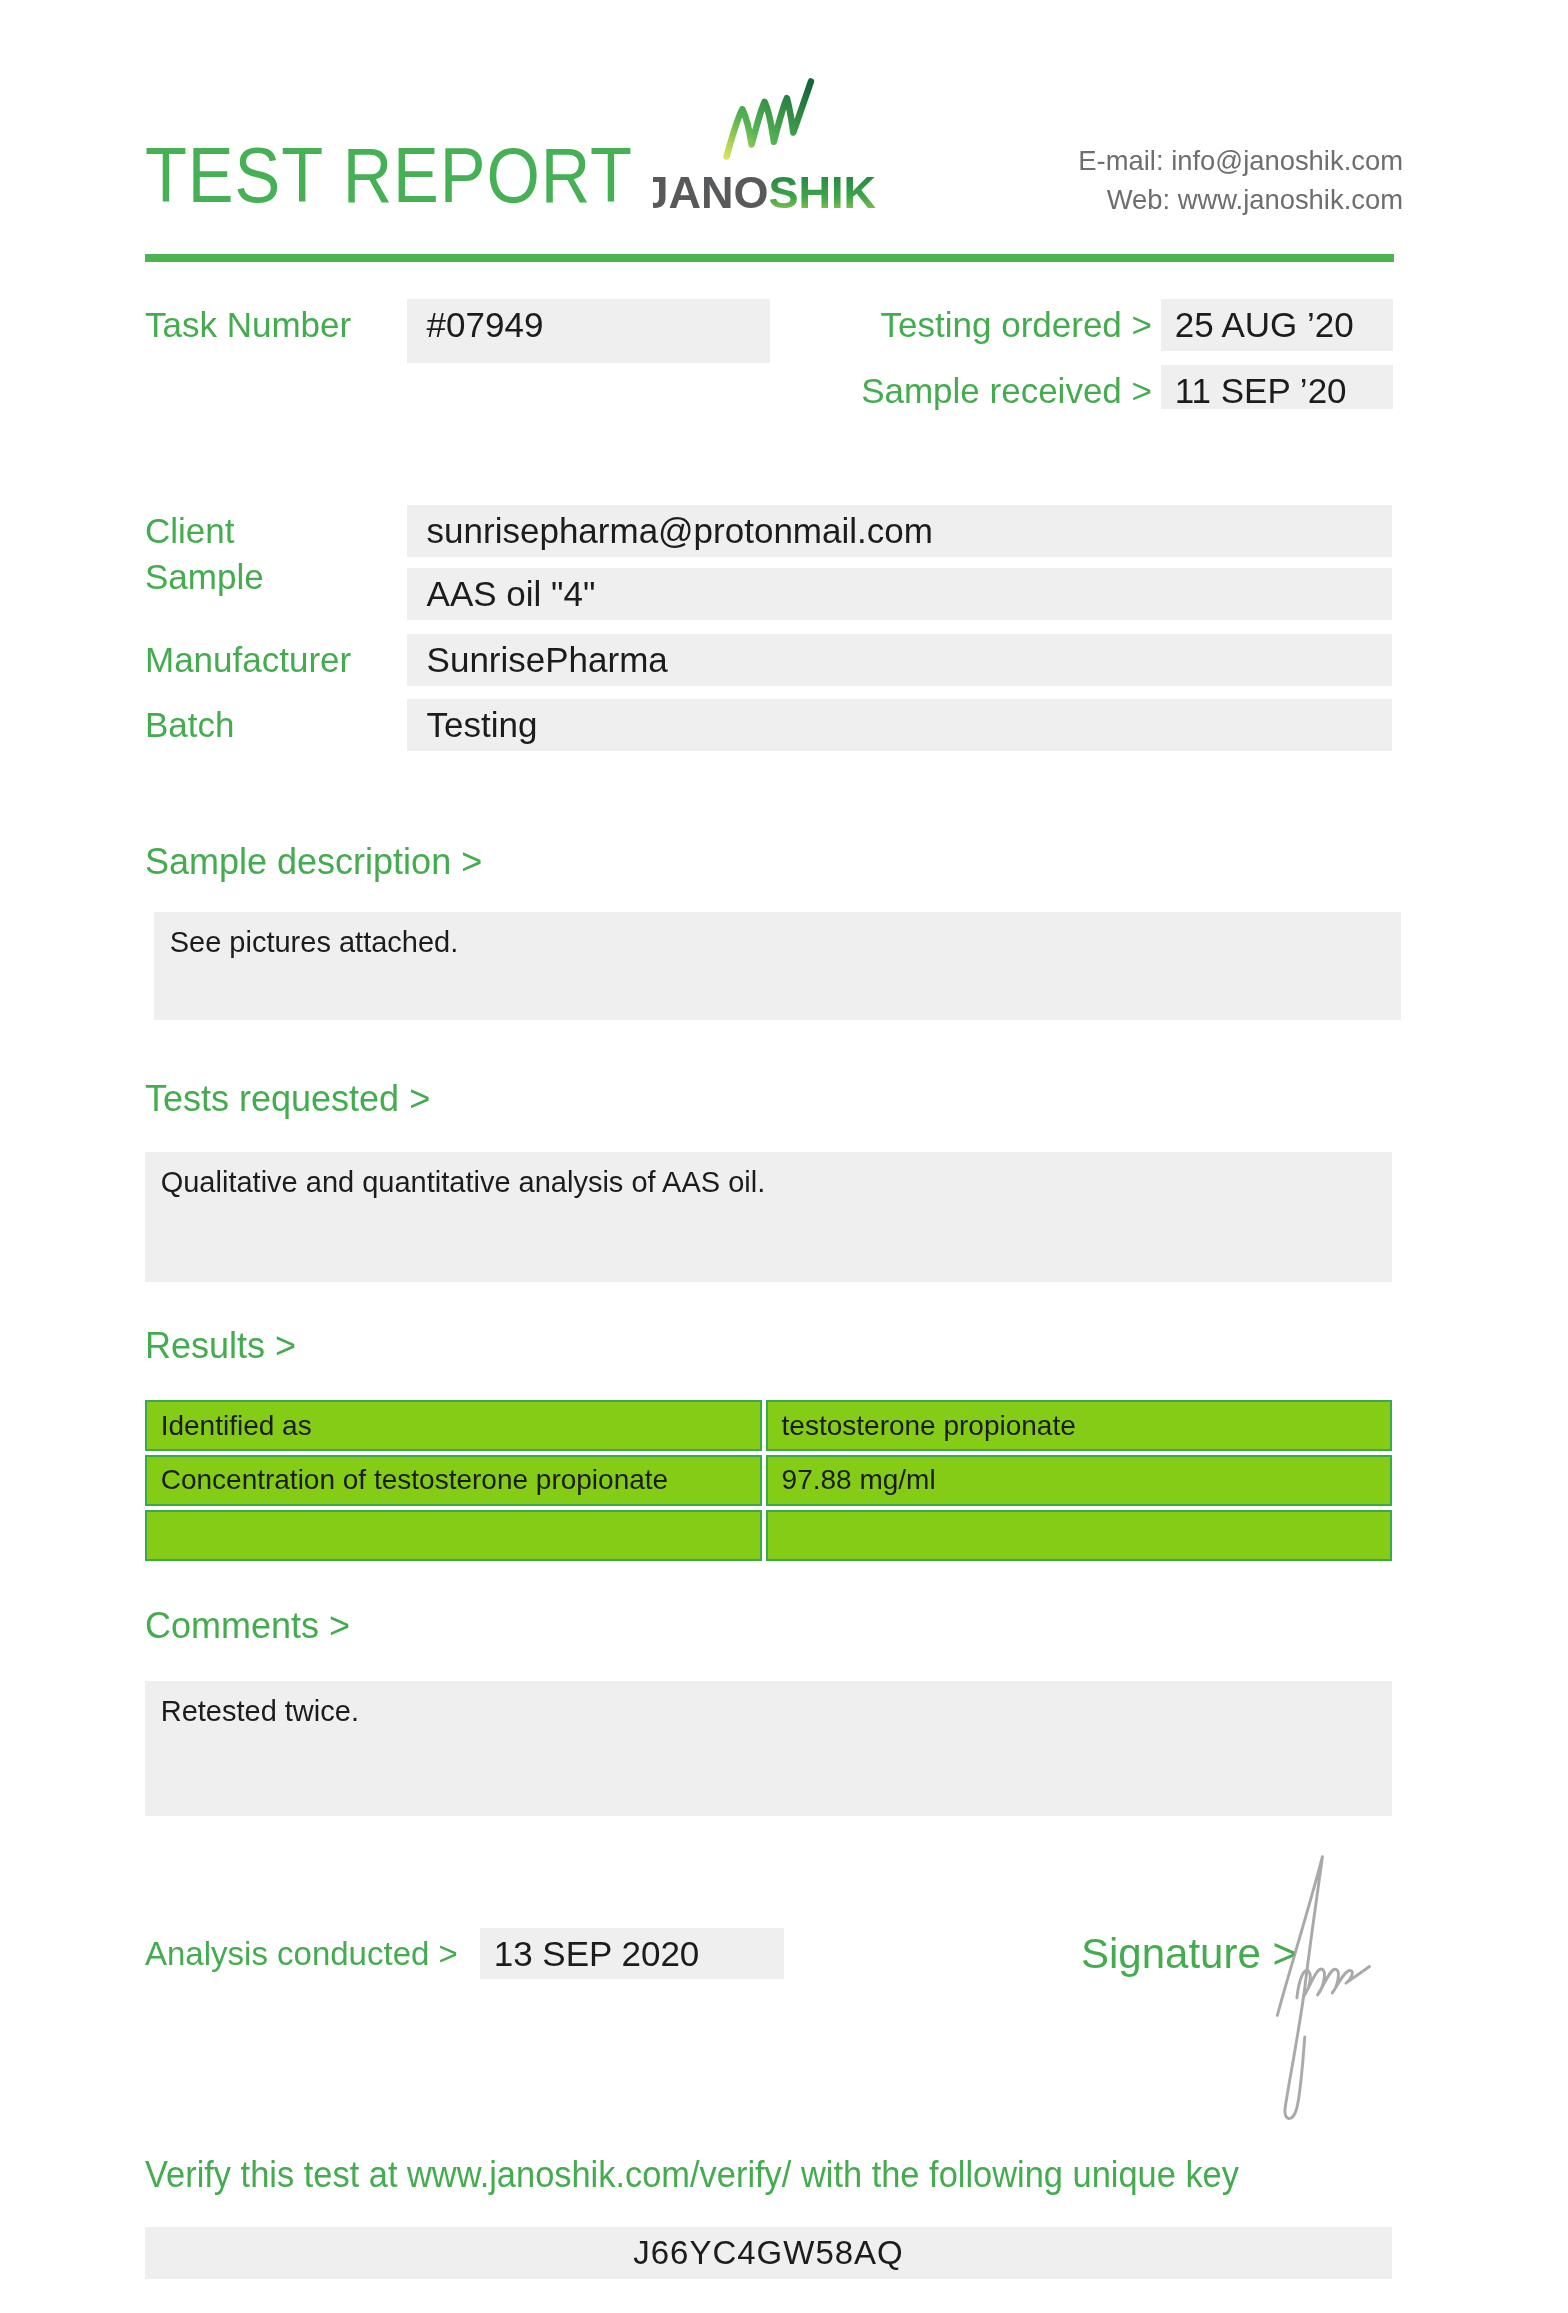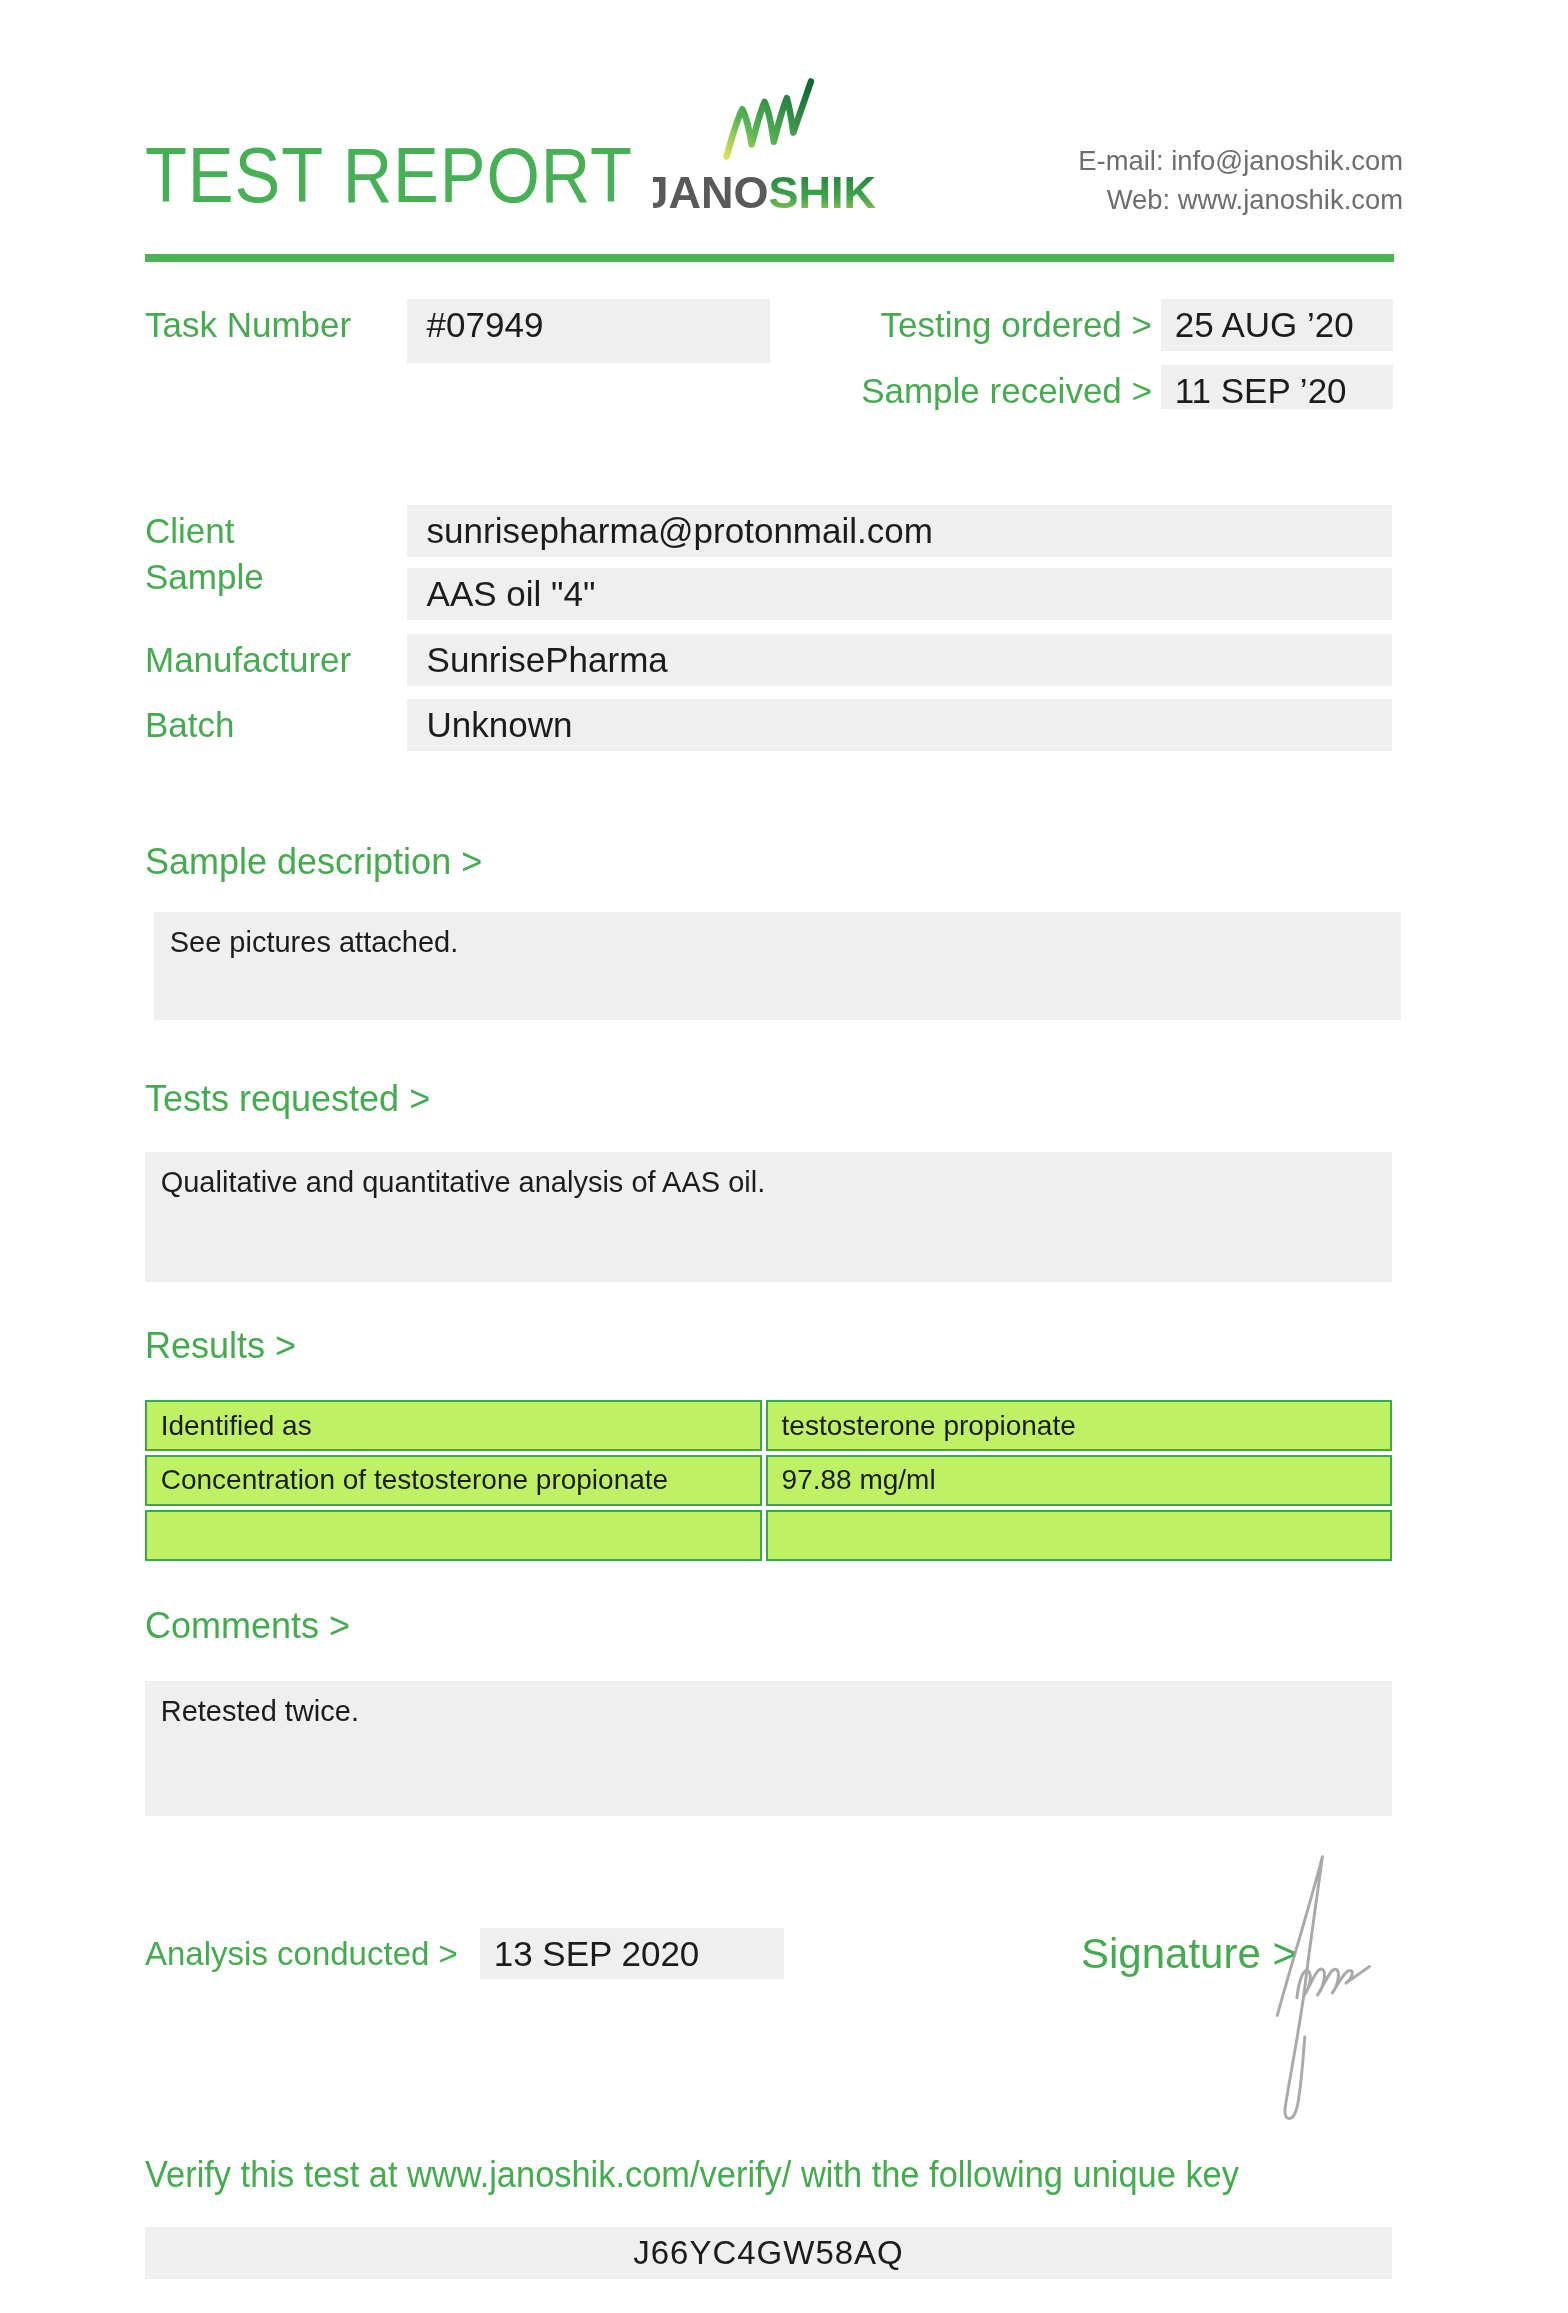--- a/index.html
+++ b/index.html
@@ -45,21 +45,21 @@
   
   #results-table{
     position:absolute;left:145px;top:1400px;width:1247px;
     display:grid;
     grid-template-columns:617px 1fr;
     grid-auto-rows:51px;
     gap:3.9px;
   }
   #results-table .cell{
     border:2px solid #3aa94a;
-    background:#bef264;
+    background:#84cc16;
     display:flex;align-items:center;
     padding-left:13.7px;
     font-size:28px;color:#1c1c1c;white-space:nowrap;
   }
   #verify-line{
     left:145px;top:2154px;
     font-size:37px;color:#44ac4f;white-space:nowrap;
     transform:scaleX(0.93);transform-origin:left center;
   }
   #verify-key-box{
@@ -139,21 +139,21 @@
     <div class="value-text">AAS oil "4"</div>
   </div>
 
   <div class="abs label" style="left:145px;top:634px;line-height:52px;">Manufacturer</div>
   <div class="gray-box" style="left:407px;top:634px;width:985px;height:52px;">
     <div class="value-text">SunrisePharma</div>
   </div>
 
   <div class="abs label" style="left:145px;top:699px;line-height:52px;">Batch</div>
   <div class="gray-box" style="left:407px;top:699px;width:985px;height:52px;">
-    <div class="value-text">Unknown</div>
+    <div class="value-text">Testing</div>
   </div>
 
   <div class="heading" style="top:841px;">Sample description &gt;</div>
   <div class="gray-box" style="left:154px;top:912px;width:1247px;height:108px;">
     <div class="box-text">See pictures attached.</div>
   </div>
 
   <div class="heading" style="top:1078px;">Tests requested &gt;</div>
   <div class="gray-box" style="left:145px;top:1152px;width:1247px;height:130px;">
     <div class="box-text">Qualitative and quantitative analysis of AAS oil.</div>

